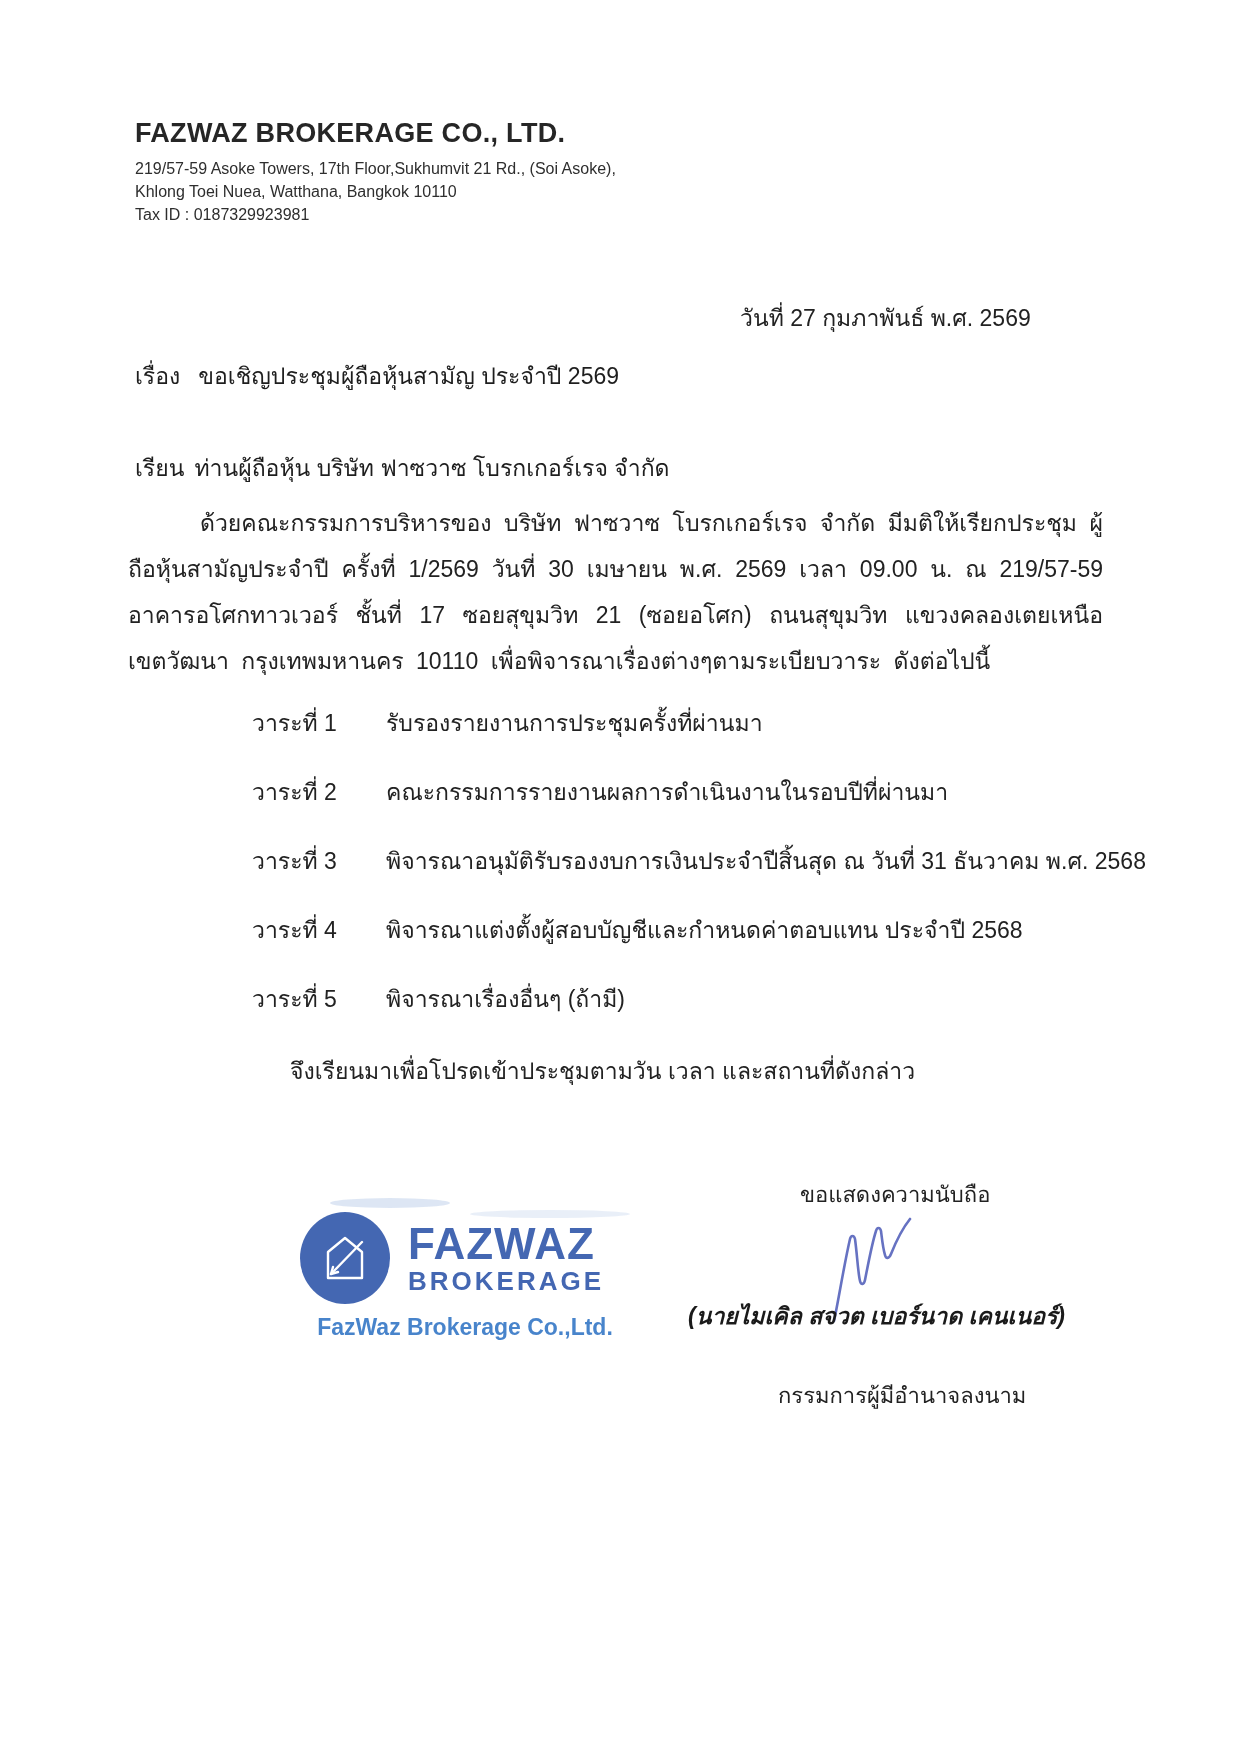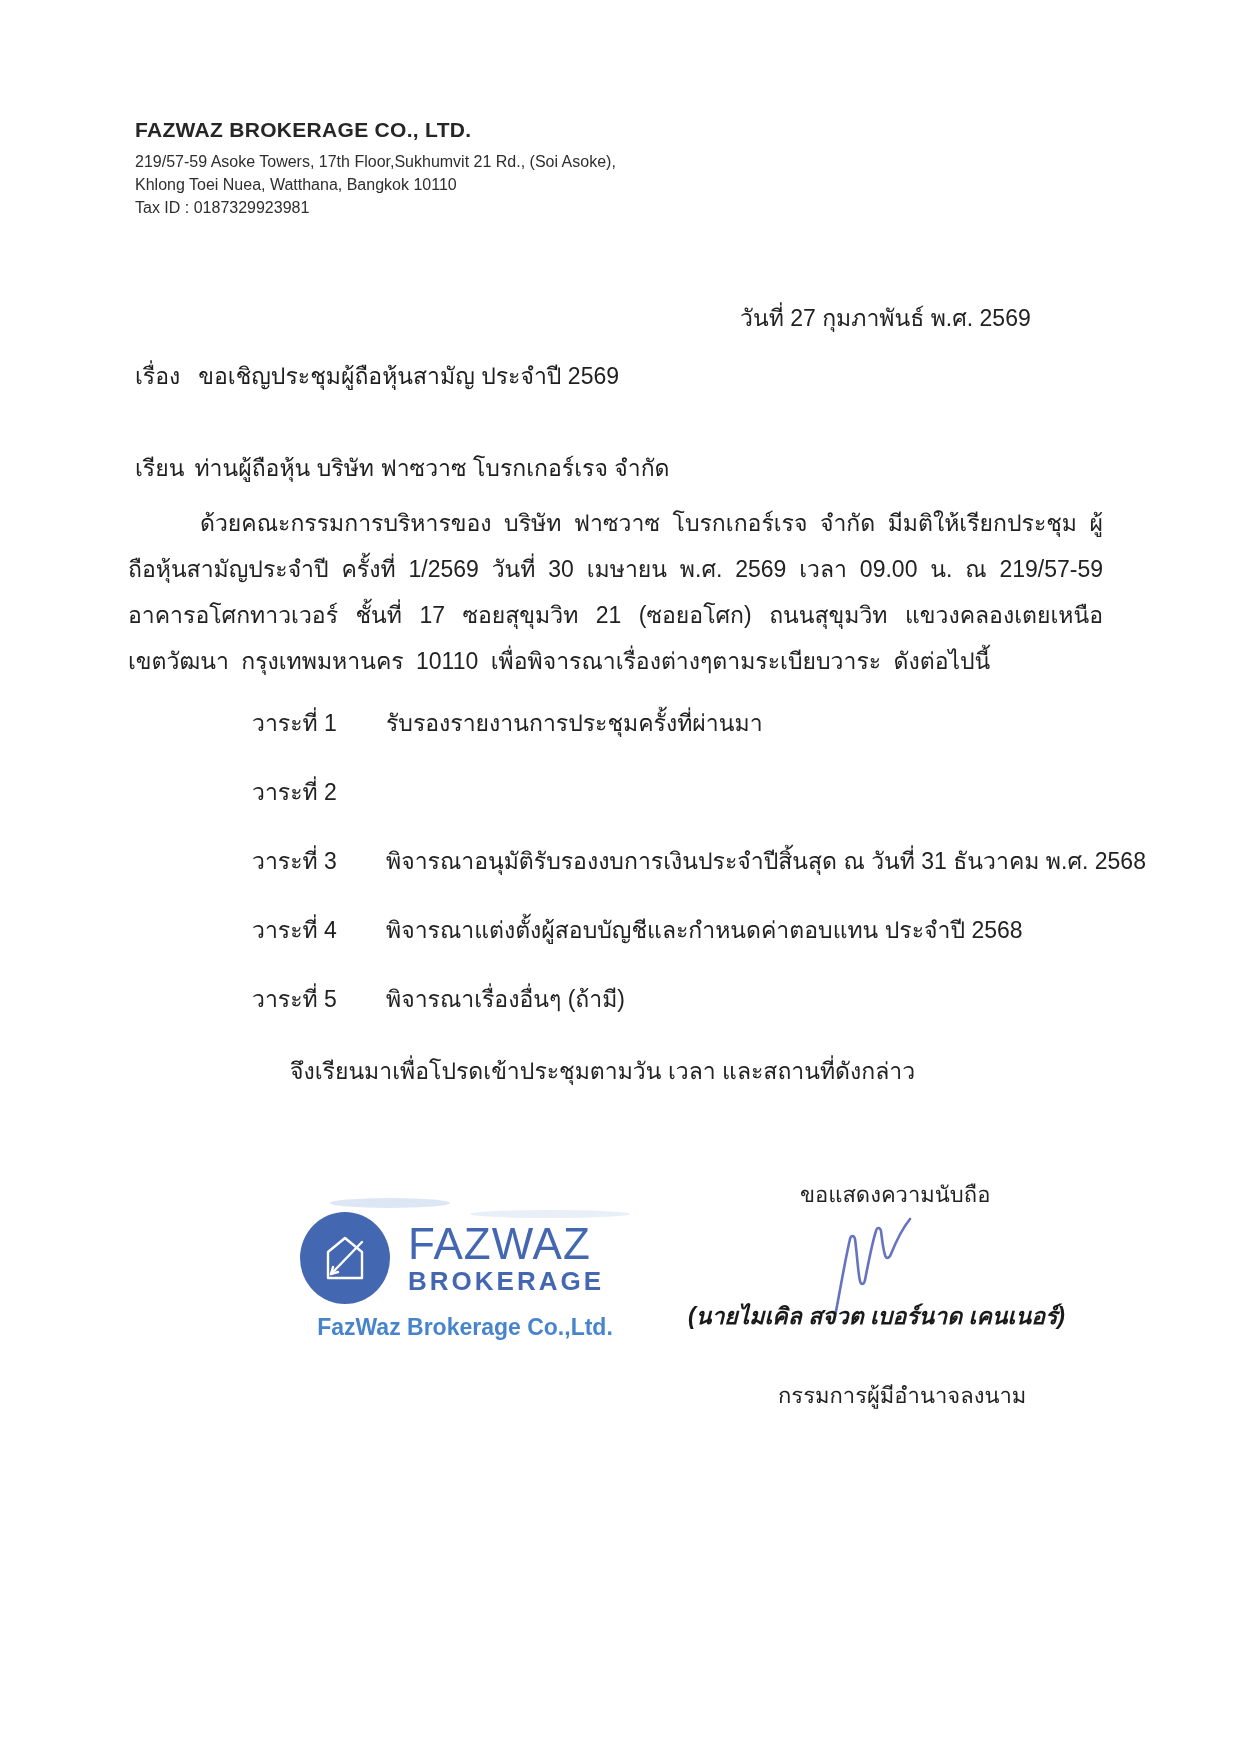--- a/index.html
+++ b/index.html
@@ -17,21 +17,21 @@
     overflow: hidden;
   }
 
   
   .letterhead {
     position: absolute;
     left: 135px;
     top: 118px;
   }
   .company-name {
-    font-size: 21px;
+    font-size: 27px;
     font-weight: bold;
     letter-spacing: 0.3px;
     color: #262626;
     margin-bottom: 8px;
   }
   .address-line {
     font-size: 16px;
     color: #2e2e2e;
     line-height: 23px;
   }
@@ -157,21 +157,21 @@
     align-items: center;
     justify-content: center;
     flex: 0 0 auto;
   }
   .stamp-wordmark {
     margin-left: 18px;
     line-height: 1;
   }
   .stamp-brand1 {
     font-size: 44px;
-    font-weight: 400;
+    font-weight: 700;
     letter-spacing: 1px;
     color: #3a5fae;
   }
   .stamp-brand2 {
     font-size: 26px;
     font-weight: 800;
     letter-spacing: 3px;
     color: #3a5fae;
     margin-top: 2px;
   }
@@ -214,20 +214,21 @@
 
   <div class="body-paragraph">ด้วยคณะกรรมการบริหารของ บริษัท ฟาซวาซ โบรกเกอร์เรจ จำกัด มีมติให้เรียกประชุม ผู้ถือหุ้นสามัญประจำปี ครั้งที่ 1/2569 วันที่ 30 เมษายน พ.ศ. 2569 เวลา 09.00 น. ณ 219/57-59 อาคารอโศกทาวเวอร์ ชั้นที่ 17 ซอยสุขุมวิท 21 (ซอยอโศก) ถนนสุขุมวิท แขวงคลองเตยเหนือ เขตวัฒนา กรุงเทพมหานคร 10110 เพื่อพิจารณาเรื่องต่างๆตามระเบียบวาระ ดังต่อไปนี้</div>
 
   <div class="agenda">
     <div class="agenda-row">
       <span class="agenda-label">วาระที่ 1</span>
       <span class="agenda-text">รับรองรายงานการประชุมครั้งที่ผ่านมา</span>
     </div>
     <div class="agenda-row">
       <span class="agenda-label">วาระที่ 2</span>
+      <span class="agenda-text">คณะกรรมการรายงานผลการดำเนินงานในรอบปีที่ผ่านมา</span>
     </div>
     <div class="agenda-row">
       <span class="agenda-label">วาระที่ 3</span>
       <span class="agenda-text">พิจารณาอนุมัติรับรองงบการเงินประจำปีสิ้นสุด ณ วันที่ 31 ธันวาคม พ.ศ. 2568</span>
     </div>
     <div class="agenda-row">
       <span class="agenda-label">วาระที่ 4</span>
       <span class="agenda-text">พิจารณาแต่งตั้งผู้สอบบัญชีและกำหนดค่าตอบแทน ประจำปี 2568</span>
     </div>
     <div class="agenda-row">

